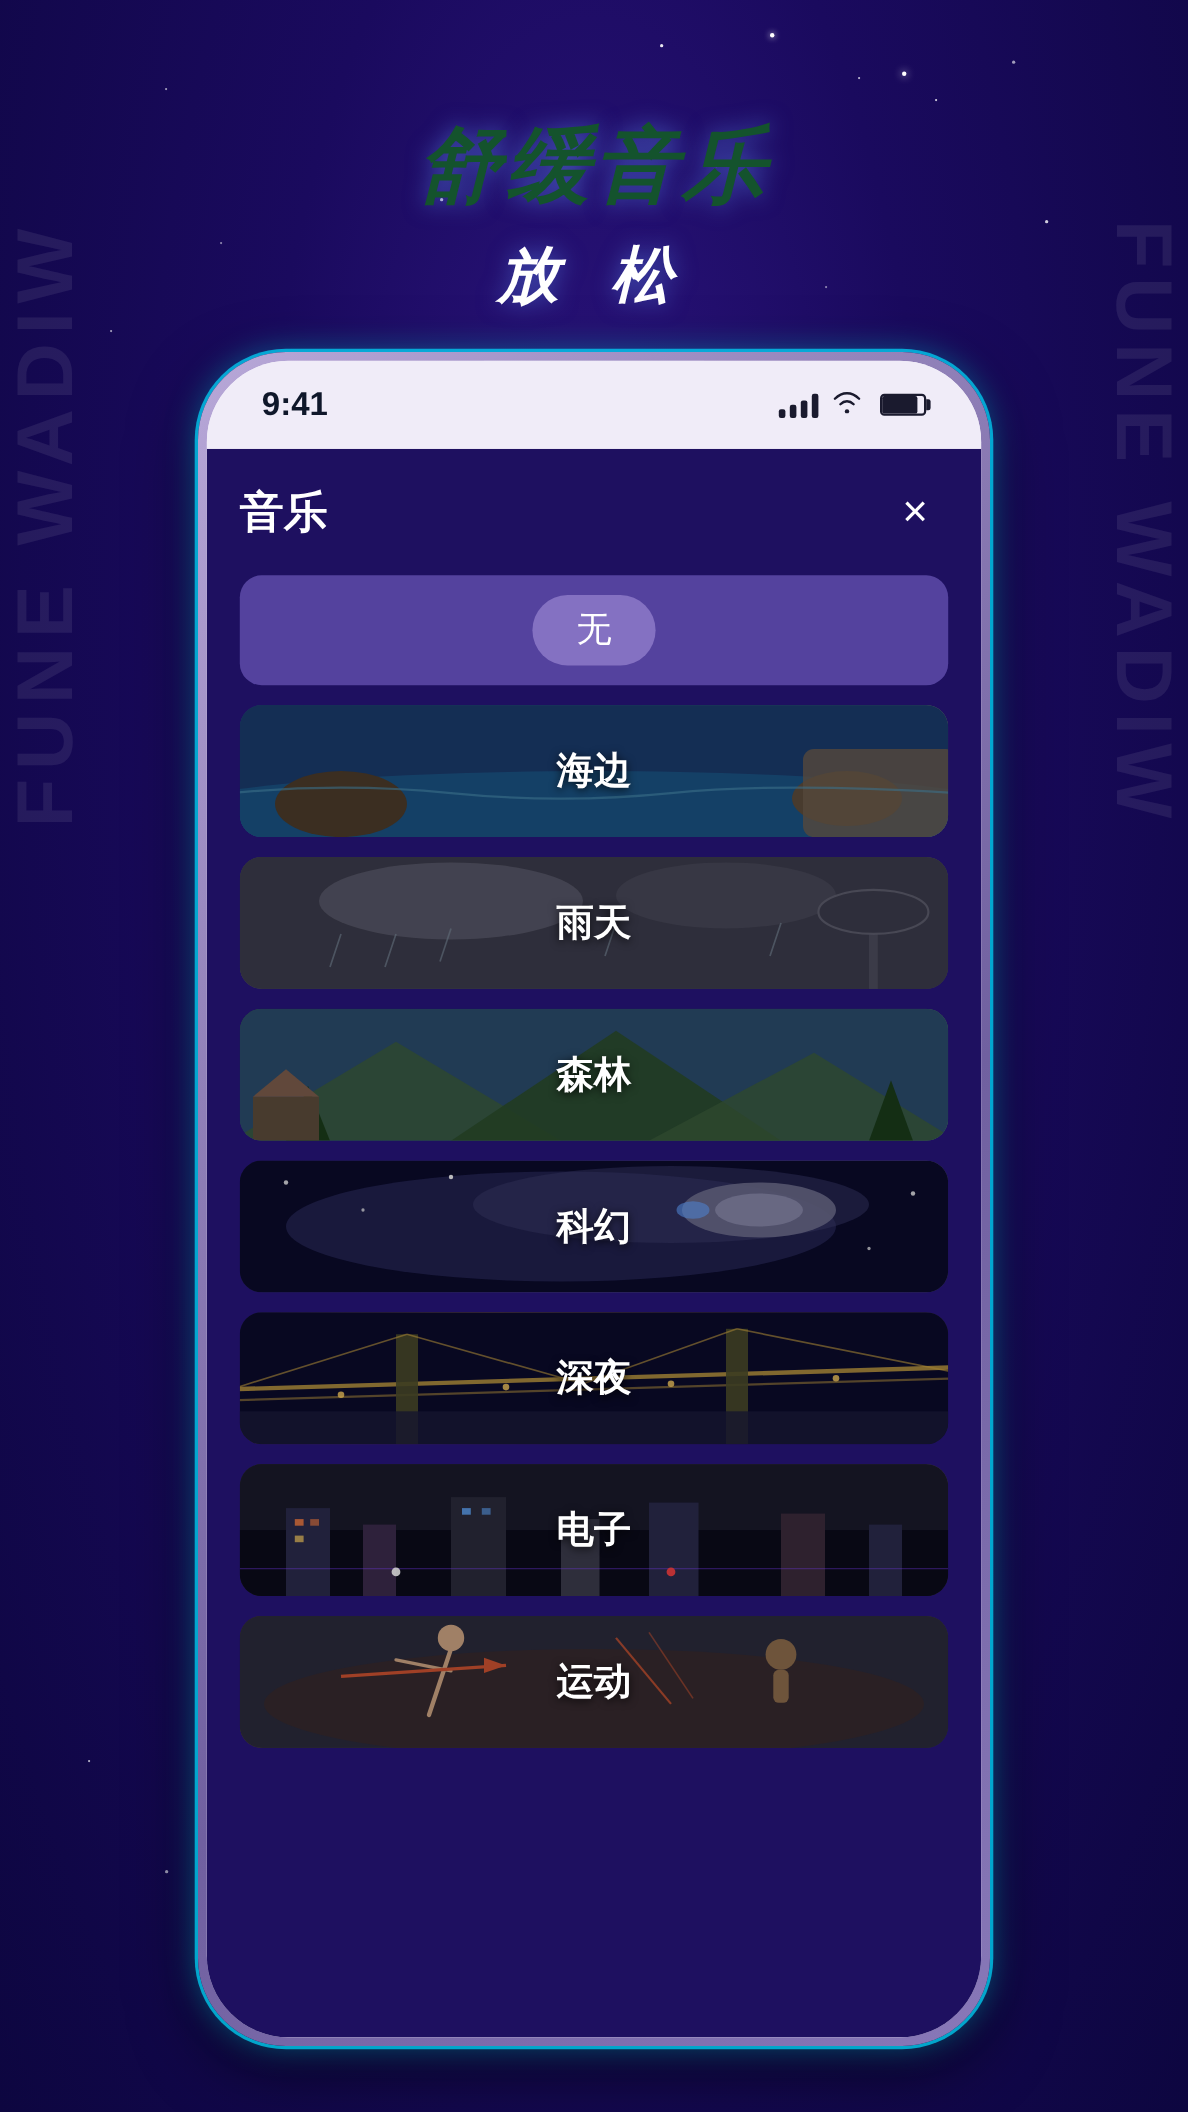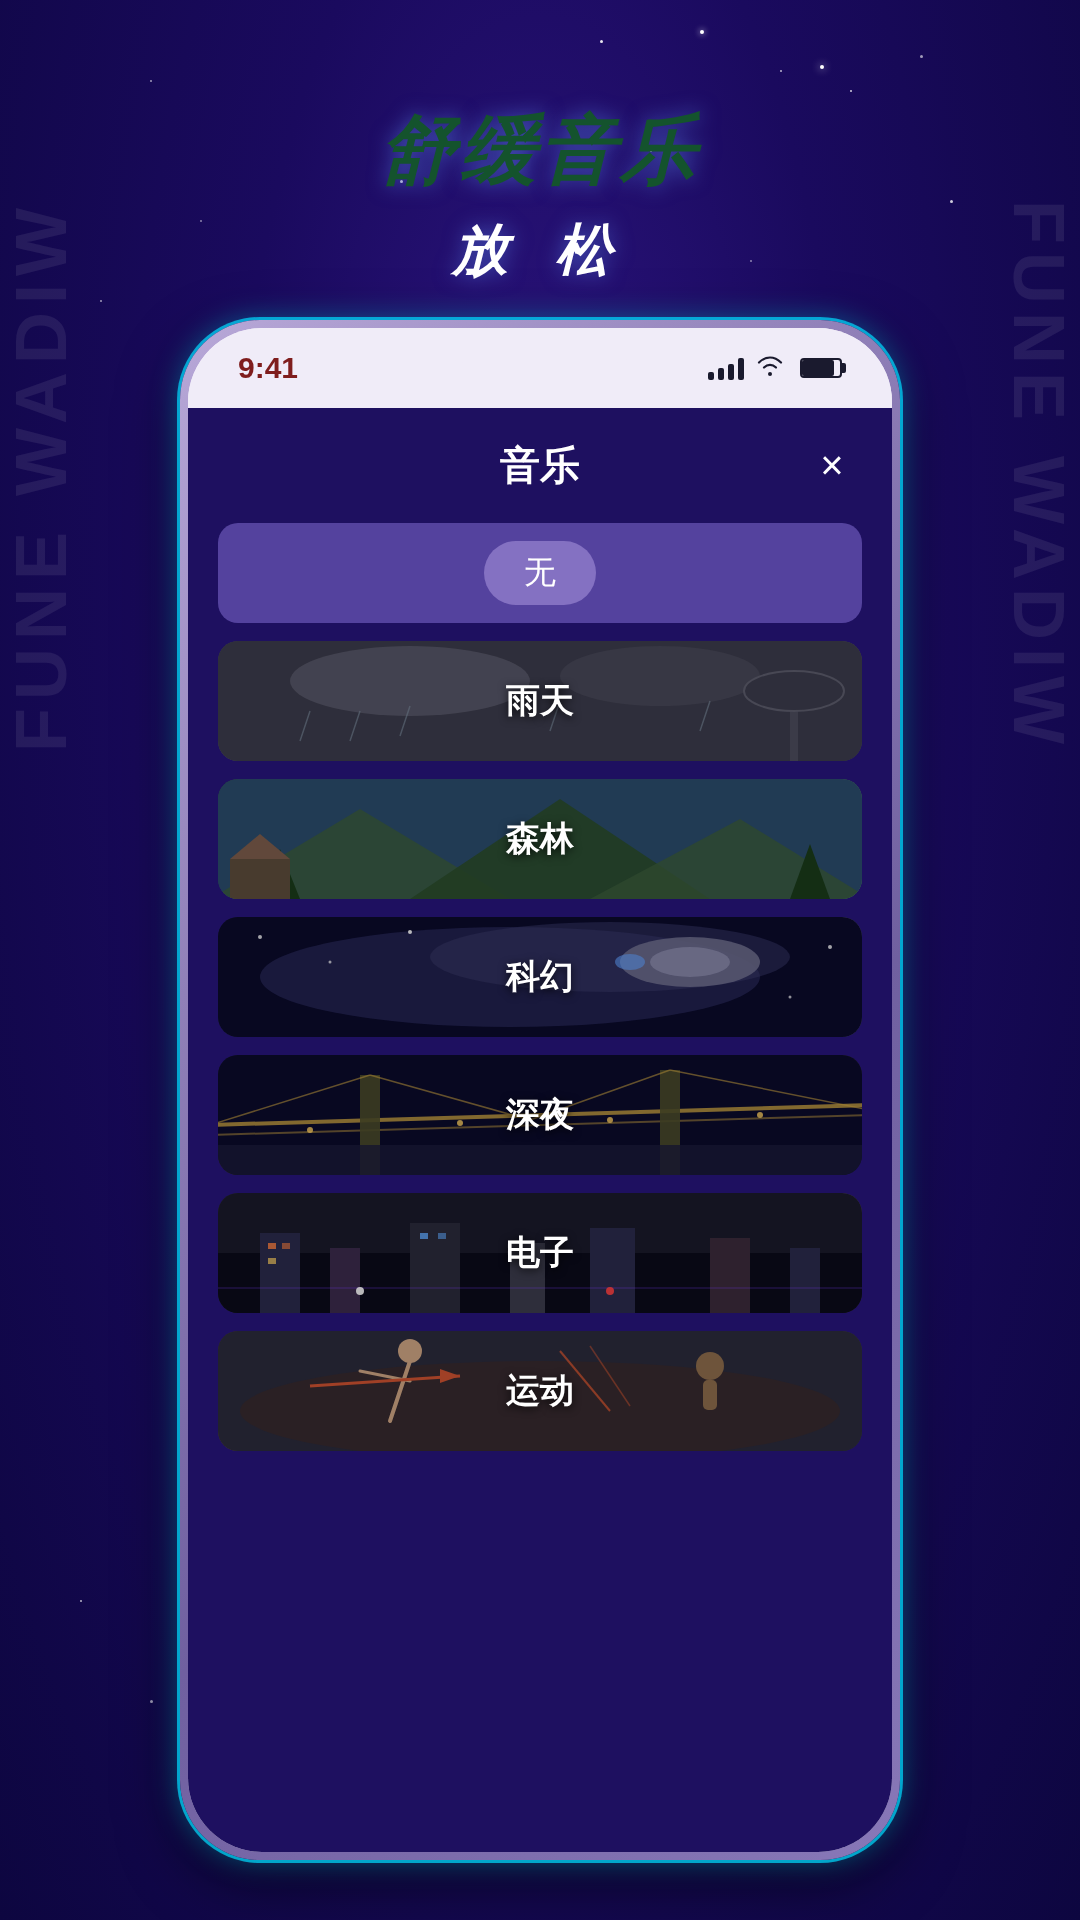--- a/index.html
+++ b/index.html
@@ -117,21 +117,21 @@
       height: 80px;
       display: flex;
       align-items: center;
       justify-content: space-between;
       padding: 0 50px;
       position: relative;
     }
     .status-time {
       font-size: 30px;
       font-weight: 600;
-      color: #7f1d1d;
+      color: #0f172a;
     }
     .status-icons {
       display: flex;
       align-items: center;
       gap: 12px;
     }
     .signal-bars {
       display: flex;
       align-items: flex-end;
       gap: 4px;
@@ -189,21 +189,20 @@
       background: #1e1060;
       height: calc(100% - 80px);
       padding: 0 30px 30px;
       overflow: hidden;
     }
 
     
     .app-header {
       display: flex;
       align-items: center;
-      justify-content: center;
       padding: 30px 0 30px;
       position: relative;
     }
     .app-title {
       color: white;
       font-size: 40px;
       font-weight: 600;
     }
     .close-btn {
       position: absolute;
@@ -375,20 +374,40 @@
         </div>
 
         <div class="music-list">
 
           <div class="music-item-none">
             <div class="music-item-none-inner">
               <span class="music-item-none-text">无</span>
             </div>
           </div>
 
+          <div class="music-item">
+            <div class="music-item-bg bg-seaside">
+
+              <svg width="100%" height="100%" viewBox="0 0 660 120" preserveAspectRatio="xMidYMid slice" style="position:absolute;top:0;left:0;">
+
+                <rect width="660" height="120" fill="#1a3a6a"></rect>
+
+                <ellipse cx="330" cy="100" rx="400" ry="40" fill="#1a5a8a" opacity="0.7"></ellipse>
+
+                <ellipse cx="100" cy="90" rx="60" ry="30" fill="#4a3a2a"></ellipse>
+                <ellipse cx="560" cy="85" rx="50" ry="25" fill="#5a4a3a"></ellipse>
+
+                <rect x="520" y="40" width="140" height="80" rx="10" fill="#6a5a4a" opacity="0.8"></rect>
+
+                <path d="M0 80 Q100 70 200 80 Q300 90 400 80 Q500 70 660 80" stroke="#4a8aaa" stroke-width="2" fill="none" opacity="0.6"></path>
+              </svg>
+            </div>
+            <div class="music-item-overlay"></div>
+            <span class="music-item-label">海边</span>
+          </div>
 
           <div class="music-item">
             <div class="music-item-bg bg-rainy">
               <svg width="100%" height="100%" viewBox="0 0 660 120" preserveAspectRatio="xMidYMid slice" style="position:absolute;top:0;left:0;">
                 <rect width="660" height="120" fill="#3a3a4a"></rect>
 
                 <ellipse cx="200" cy="40" rx="120" ry="35" fill="#5a5a6a" opacity="0.8"></ellipse>
                 <ellipse cx="450" cy="35" rx="100" ry="30" fill="#4a4a5a" opacity="0.7"></ellipse>
 
                 <line x1="100" y1="70" x2="90" y2="100" stroke="#7a8a9a" stroke-width="1.5" opacity="0.6"></line>

